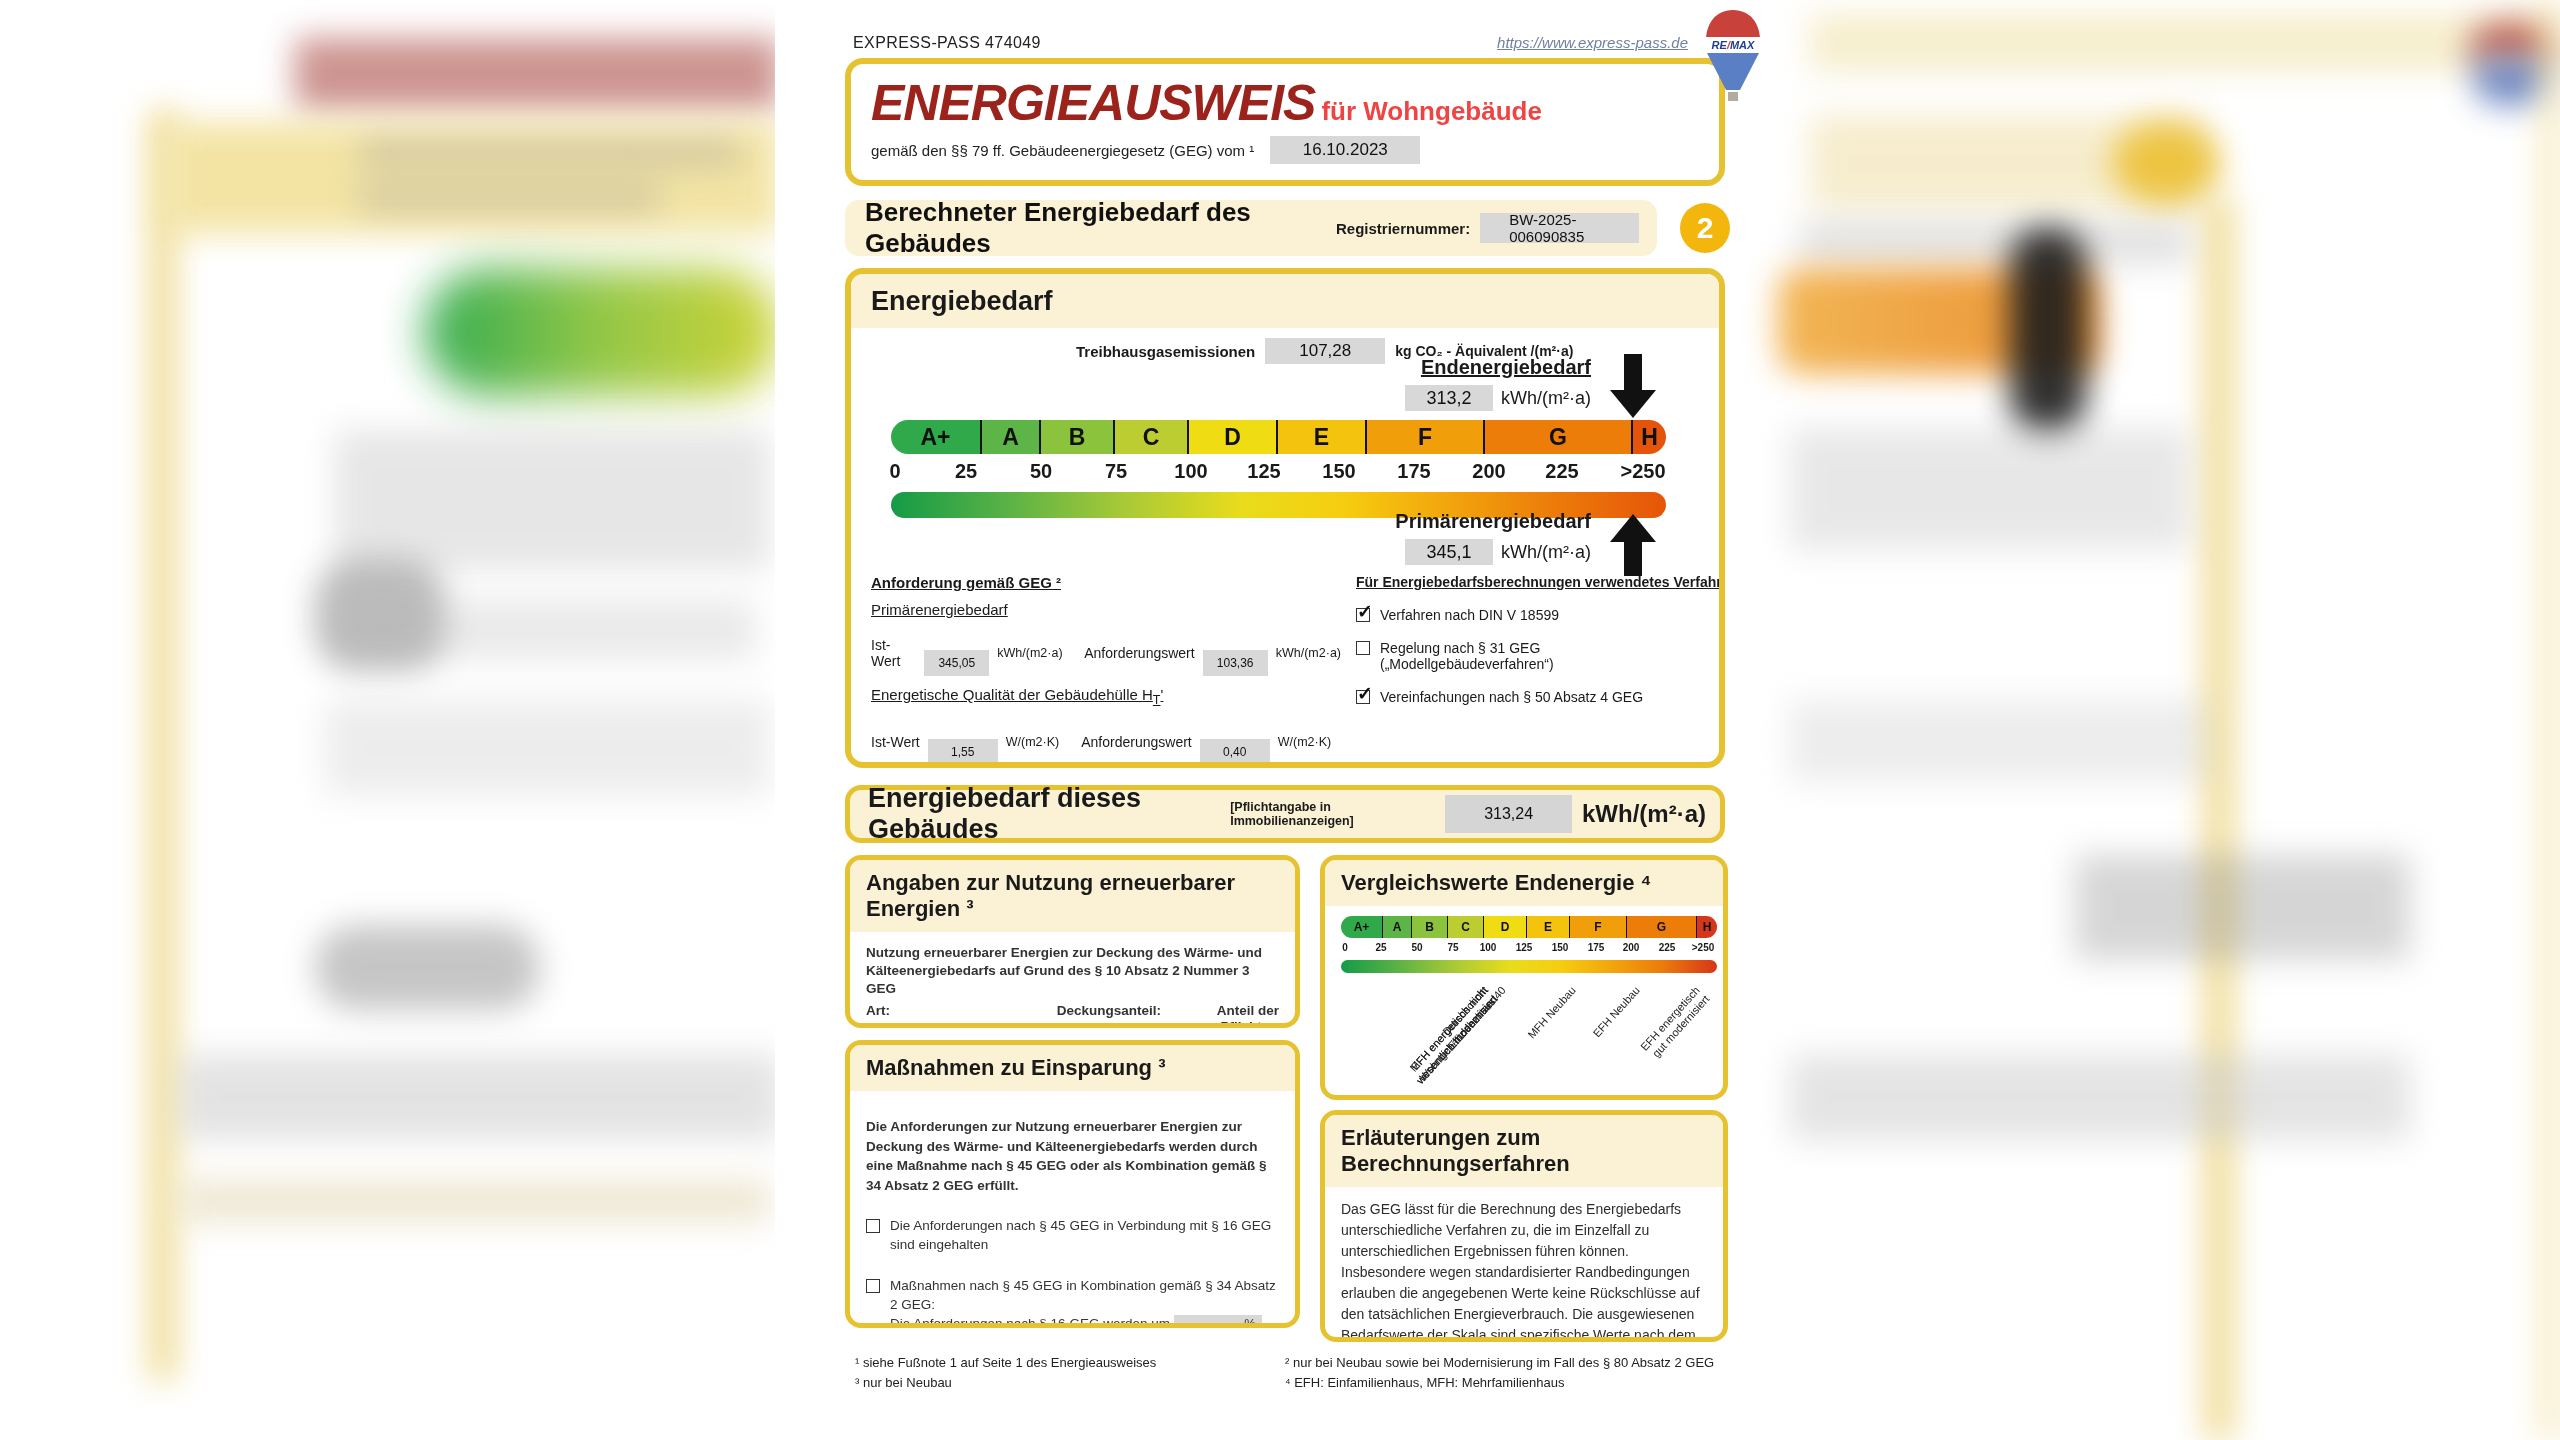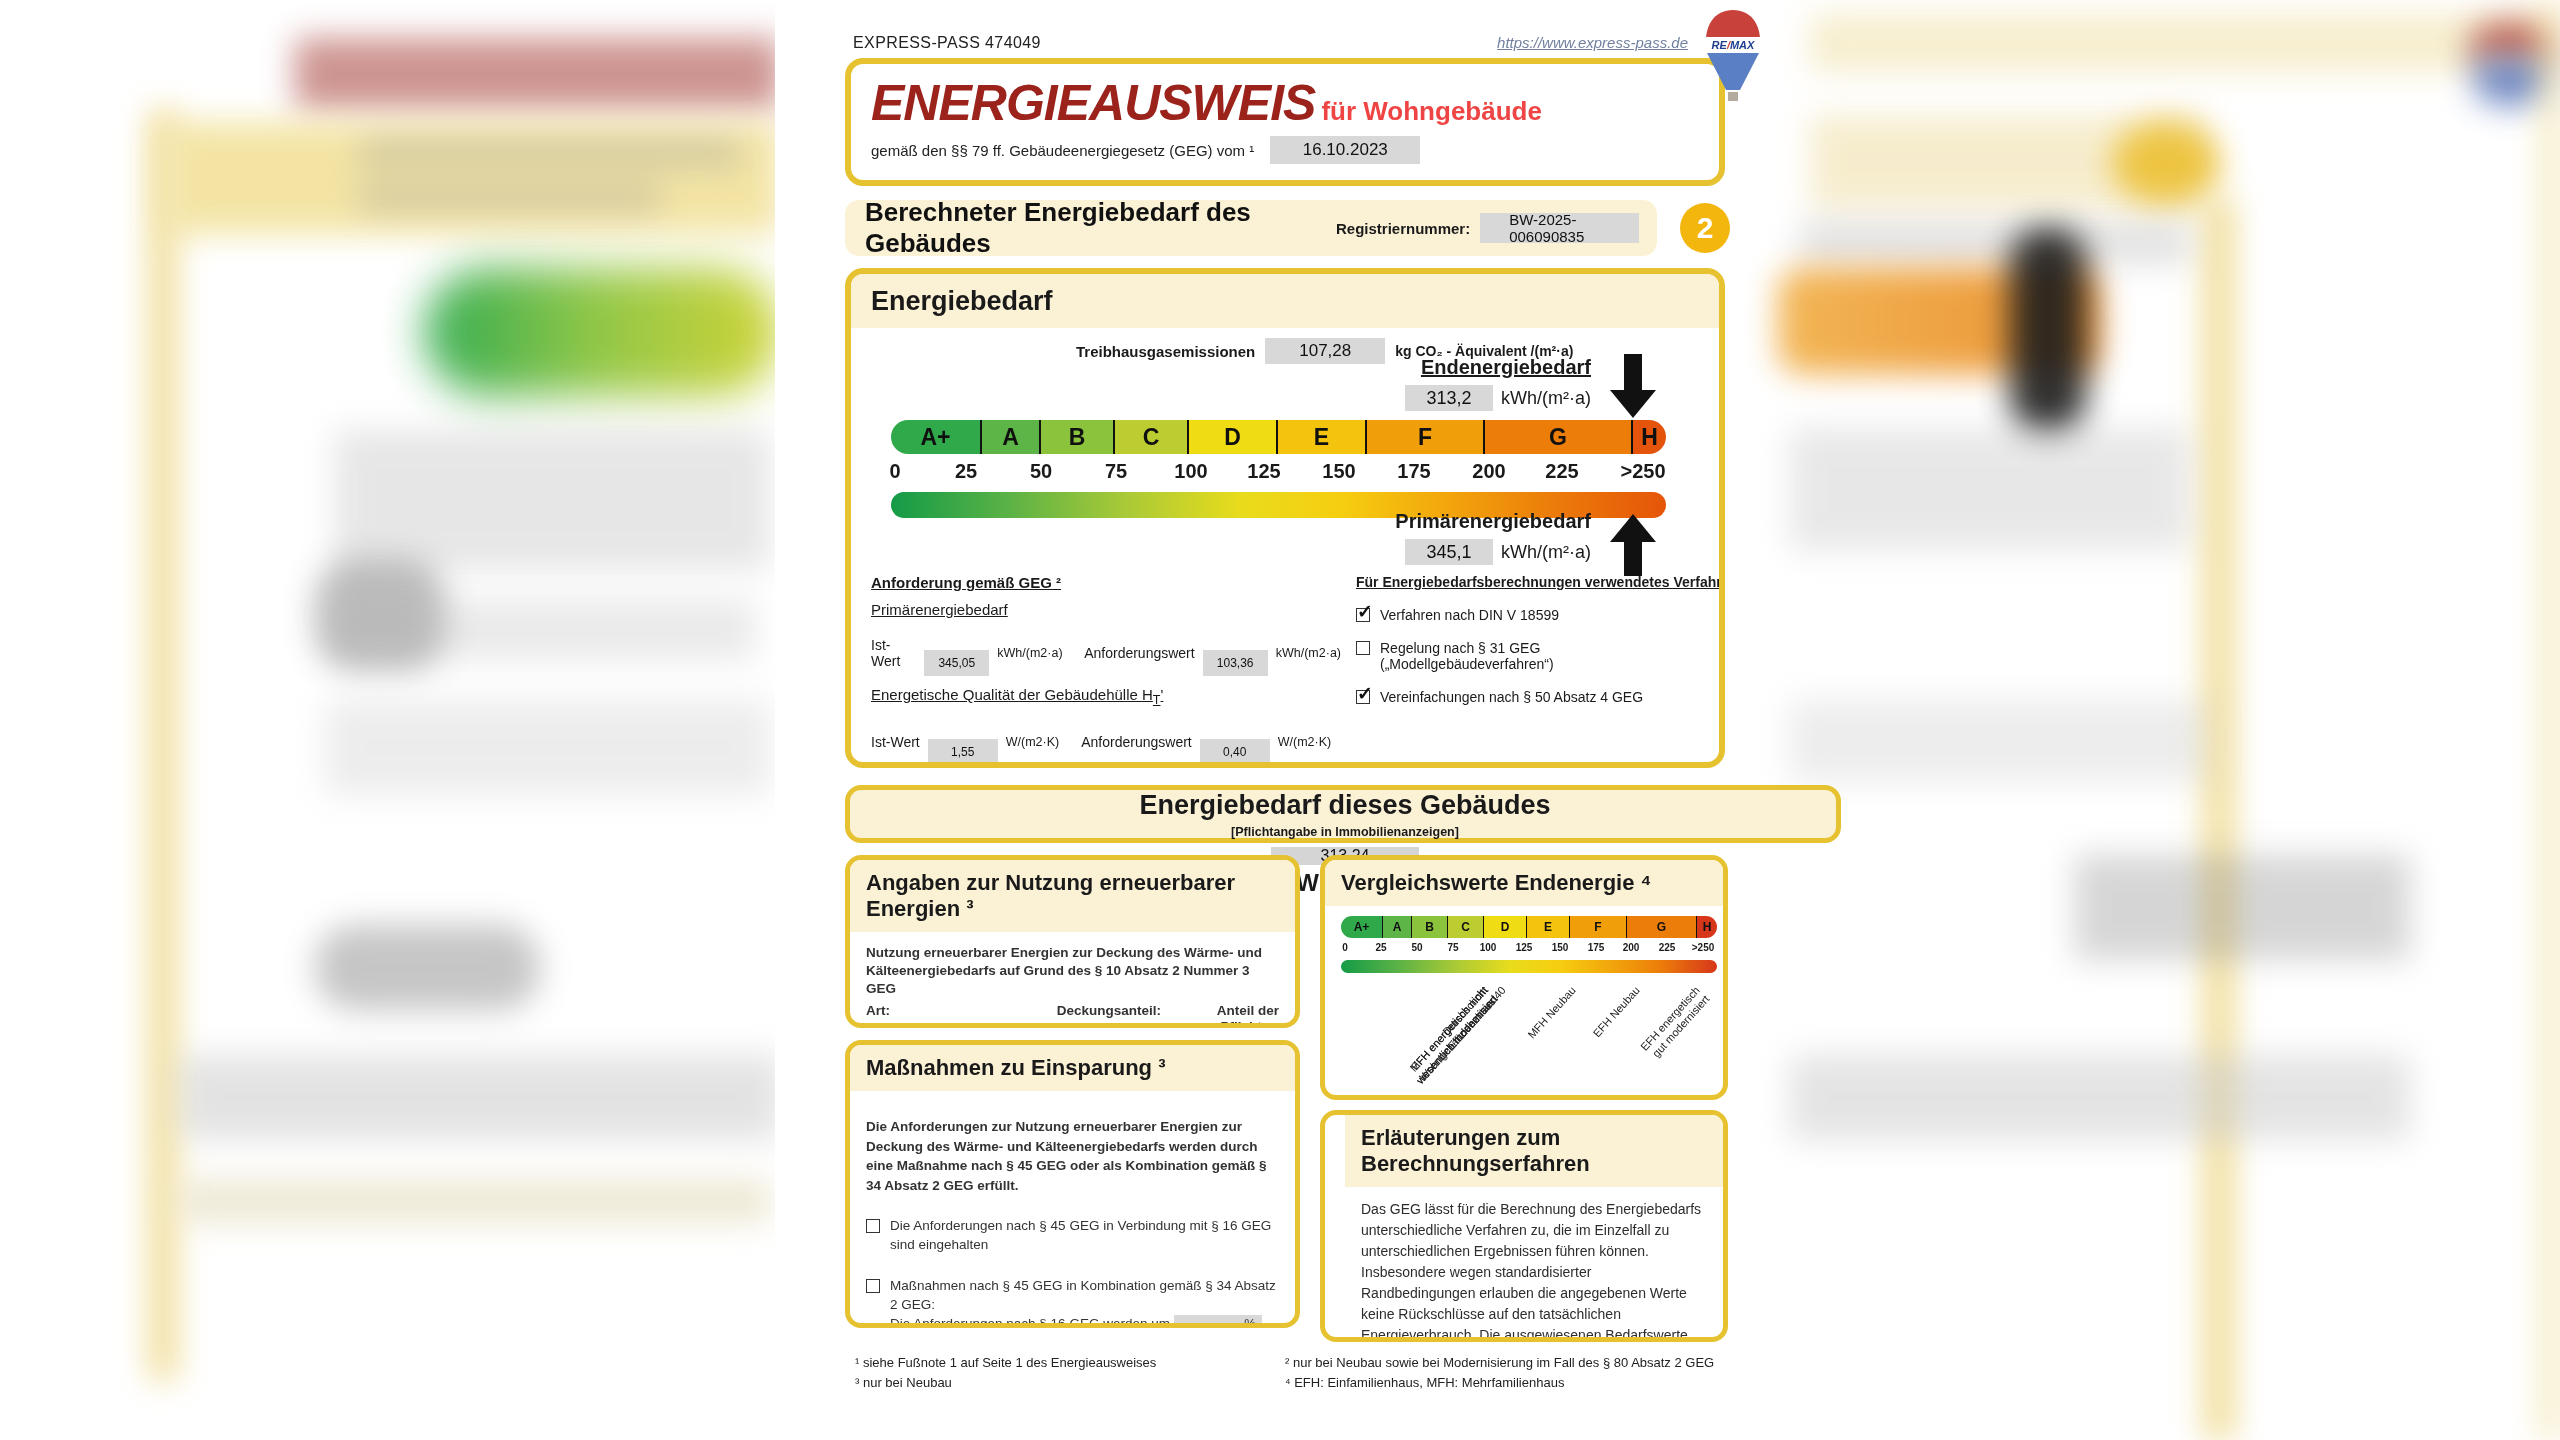--- a/index.html
+++ b/index.html
@@ -93,23 +93,23 @@
   .unit-s{font-size:12.5px;}
   .sommer-row{display:flex;align-items:center;gap:8px;margin-top:14px;font-size:14px;}
   .cb{width:14px;height:14px;border:1.6px solid #333;background:#fff;display:inline-block;
       position:relative;flex:0 0 auto;box-sizing:border-box;}
   .cb.checked::after{content:"✓";position:absolute;left:0px;top:-9px;font-size:19px;font-weight:bold;color:#111;}
   .verf-col{position:absolute;left:505px;top:300px;width:360px;}
   .verf-h{font-size:14px;font-weight:bold;white-space:nowrap;}
   .verf-item{display:flex;align-items:flex-start;gap:10px;margin-top:17px;font-size:14px;}
   .verf-item .cb{margin-top:1px;}
   
-  .pband{position:absolute;left:70px;top:785px;width:996px;height:58px;background:#FBF2D6;
+  .pband{position:absolute;left:70px;top:785px;width:880px;height:58px;background:#FBF2D6;
          border:5px solid #E6C231;border-radius:16px;box-sizing:border-box;
-         display:flex;align-items:center;padding:0 14px 0 18px;gap:4px;flex-direction:column;}
+         display:flex;align-items:center;padding:0 14px 0 18px;gap:10px;}
   .pband-title{font-size:27px;font-weight:bold;}
   .pband-note{font-size:12.5px;font-weight:bold;}
   .pband-box{width:148px;height:38px;font-size:16px;background:#D5D5D5;}
   .pband-unit{font-size:24px;font-weight:bold;}
   
   .bbox{position:absolute;background:#fff;border:5px solid #E6C231;border-radius:16px;
         box-sizing:border-box;overflow:hidden;}
   .bbox-head{background:#FBF2D6;padding:10px 16px;font-size:22px;font-weight:bold;}
   .bbox-body{padding:12px 16px;position:relative;}
   .box-renew{left:70px;top:855px;width:455px;height:173px;}
@@ -155,21 +155,21 @@
   .vlabel{position:absolute;top:78px;width:140px;font-size:11px;font-weight:500;color:#222;
           text-align:right;white-space:pre-line;line-height:1.15;
           transform:rotate(-48deg);transform-origin:100% 0;}
   .vlabel:nth-of-type(1){left:-75px;}
   .vlabel:nth-of-type(2){left:-50px;}
   .vlabel:nth-of-type(3){left:-25px;}
   .vlabel:nth-of-type(4){left:34px;}
   .vlabel:nth-of-type(5){left:104px;}
   .vlabel:nth-of-type(6){left:168px;}
   .vlabel:nth-of-type(7){left:228px;}
-  .box-explain{left:545px;top:1110px;width:408px;height:232px;padding-left:20px;}
+  .box-explain{left:545px;top:1110px;width:408px;height:232px;}
   .explain-body{font-size:14px;color:#2c2c2c;line-height:1.5;}
   
   .foot{position:absolute;top:1353px;font-size:13px;color:#222;line-height:1.5;}
   .foot.left{left:80px;width:420px;}
   .foot.right{left:510px;width:440px;}
 </style>
 </head>
 <body>
 
 <div class="stage">

